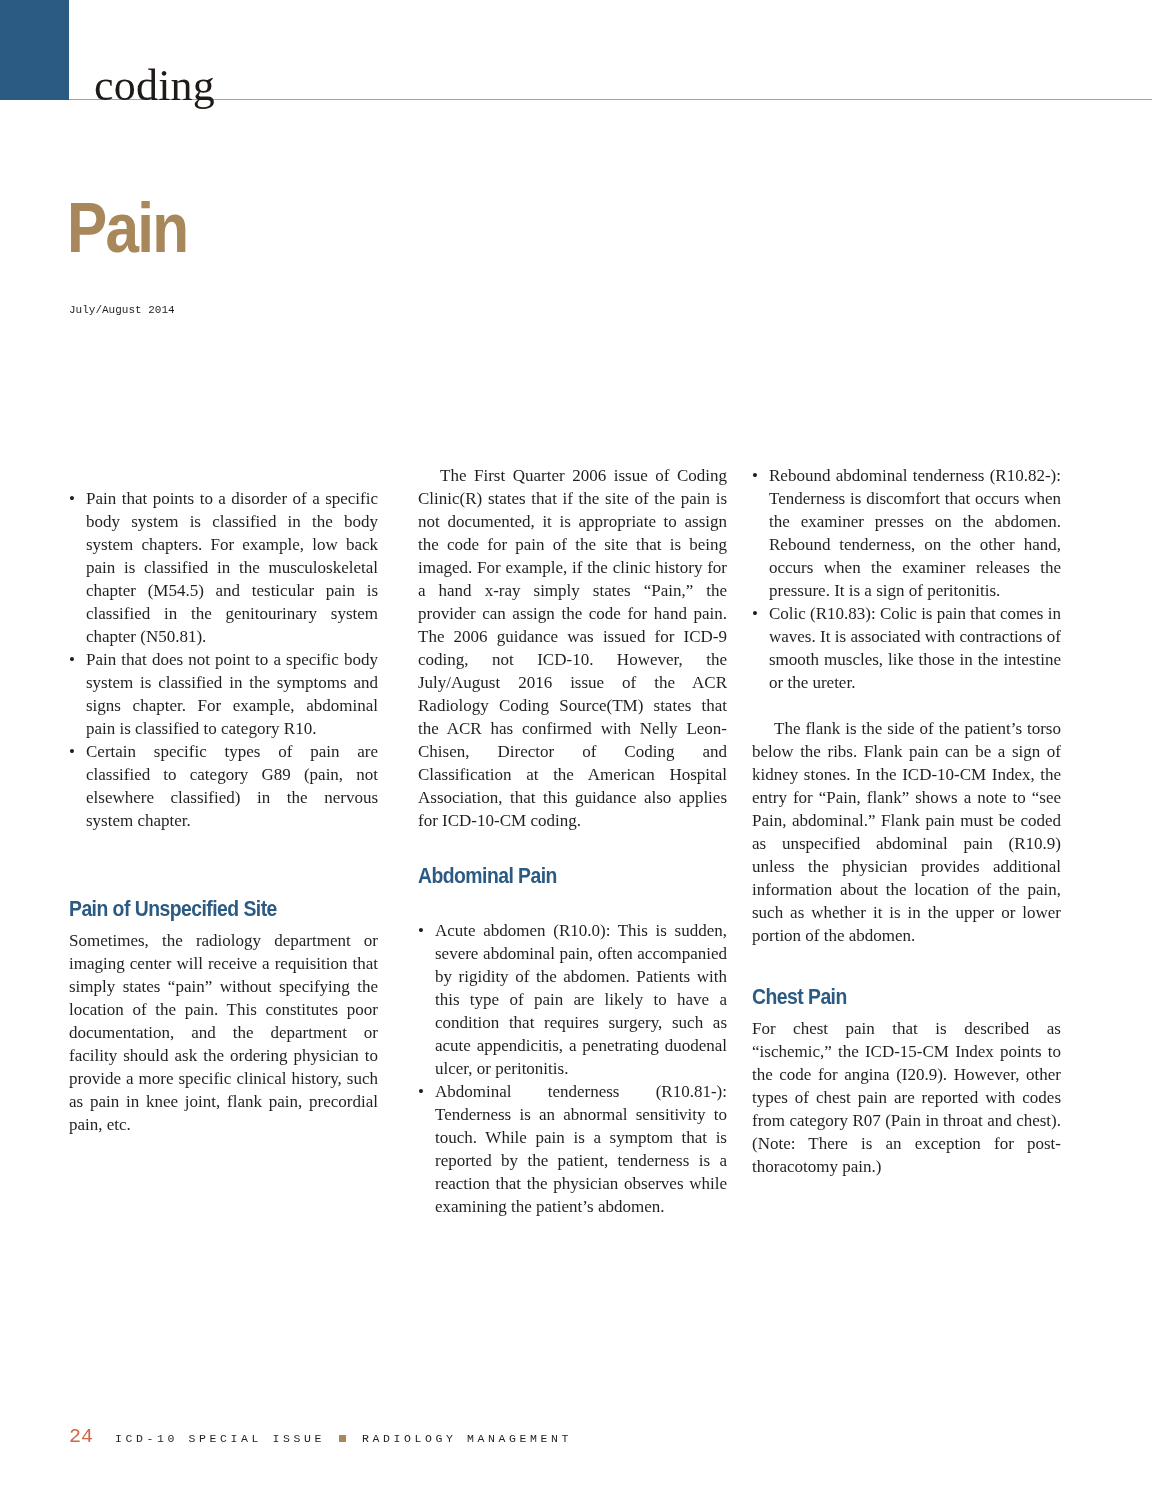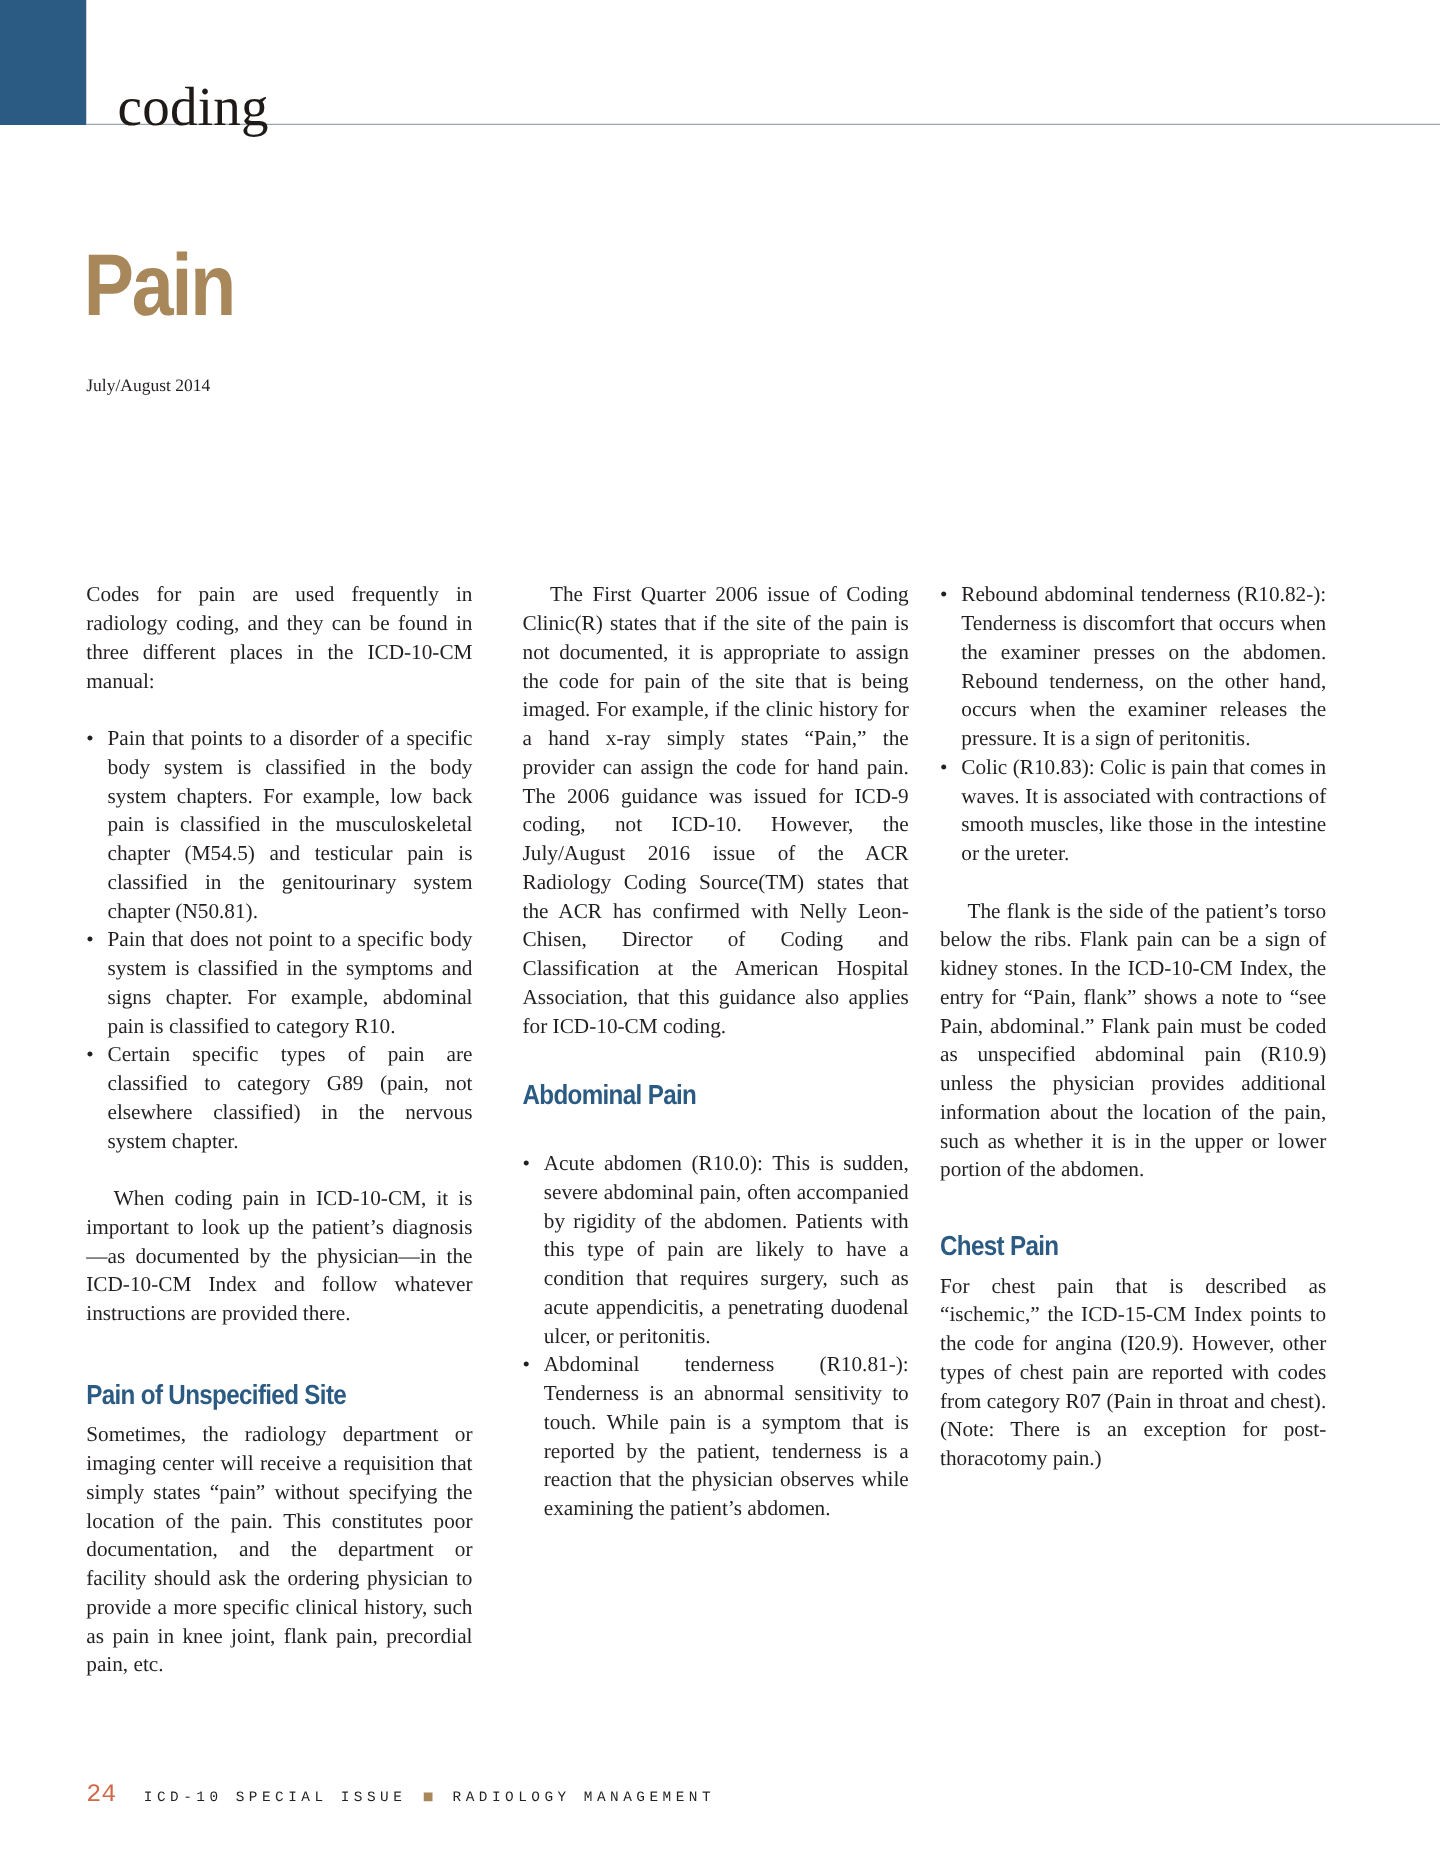--- a/index.html
+++ b/index.html
@@ -1,21 +1,21 @@
 <!DOCTYPE html>
 <html><head>
 <meta charset="utf-8">
 <style>
   html, body { margin: 0; padding: 0; background: #ffffff; }
   body { width: 1152px; height: 1497px; position: relative; overflow: hidden; color: #231f20; }
   .blue-block { position: absolute; left: 0; top: 0; width: 69px; height: 100px; background: #2b5a82; }
   .rule { position: absolute; left: 69px; right: 0; top: 99px; height: 1px; background: #9aa5ae; }
   .section-label { position: absolute; left: 94px; top: 62px; font-family: "Liberation Serif", serif; font-size: 44px; line-height: 48px; color: #1f1a17; letter-spacing: 0.2px; }
   .title { position: absolute; left: 67px; top: 188px; font-family: "Liberation Sans", sans-serif; font-weight: bold; font-size: 70px; line-height: 80px; color: #a8875a; letter-spacing: -2px; transform: scaleX(0.86); transform-origin: left top; }
-  .issue-date { position: absolute; left: 69px; top: 299px; font-family: Liberation Serif, serif; font-size: 14px; line-height: 22px; color: #231f20; }
+  .issue-date { position: absolute; left: 69px; top: 299px; font-family: Liberation Mono, monospace; font-size: 11px; line-height: 22px; color: #231f20; }
 
   .col { position: absolute; top: 464px; width: 309px; font-family: "Liberation Serif", serif; font-size: 17px; line-height: 23px; color: #231f20; }
   .col1 { left: 69px; }
   .col2 { left: 418px; }
   .col3 { left: 752px; }
   .col p { margin: 0; text-align: justify; }
   .col p.indent { text-indent: 22px; }
   .gap { height: 23px; }
   ul.bullets { list-style: none; margin: 0; padding: 0; }
   ul.bullets li { position: relative; padding-left: 17px; text-align: justify; }
@@ -31,29 +31,27 @@
 <body>
 
 <div class="blue-block"></div>
 <div class="rule"></div>
 <div class="section-label">coding</div>
 
 <h1 class="title" style="margin:0;">Pain</h1>
 <div class="issue-date">July/August 2014</div>
 
 <div class="col col1">
-  <p>Codes for pain are used frequently in radiology coding, and they can be found in three different places in the ICD-10-CM manual:</p>
   <div class="gap"></div>
   <ul class="bullets">
     <li><span class="bullet">•</span><span>Pain that points to a disorder of a specific body system is classified in the body system chapters. For example, low back pain is classified in the musculoskeletal chapter (M54.5) and testicular pain is classified in the genitourinary system chapter (N50.81).</span></li>
     <li><span class="bullet">•</span><span>Pain that does not point to a specific body system is classified in the symptoms and signs chapter. For example, abdominal pain is classified to category R10.</span></li>
     <li><span class="bullet">•</span><span>Certain specific types of pain are classified to category G89 (pain, not elsewhere classified) in the nervous system chapter.</span></li>
   </ul>
   <div class="gap"></div>
-  <p class="indent">When coding pain in ICD-10-CM, it is important to look up the patient’s diagnosis—as documented by the physician—in the ICD-10-CM Index and follow whatever instructions are provided there.</p>
   <div class="gap" style="height:40px"></div>
   <h2 class="subhead">Pain of Unspecified Site</h2>
   <p>Sometimes, the radiology department or imaging center will receive a requisition that simply states “pain” without specifying the location of the pain. This constitutes poor documentation, and the department or facility should ask the ordering physician to provide a more specific clinical history, such as pain in knee joint, flank pain, precordial pain, etc.</p>
 </div>
 
 <div class="col col2">
   <p class="indent">The First Quarter 2006 issue of Coding Clinic(R) states that if the site of the pain is not documented, it is appropriate to assign the code for pain of the site that is being imaged. For example, if the clinic history for a hand x-ray simply states “Pain,” the provider can assign the code for hand pain. The 2006 guidance was issued for ICD-9 coding, not ICD-10. However, the July/August 2016 issue of the ACR Radiology Coding Source(TM) states that the ACR has confirmed with Nelly Leon-Chisen, Director of Coding and Classification at the American Hospital Association, that this guidance also applies for ICD-10-CM coding.</p>
   <div class="gap" style="height:30px"></div>
   <h2 class="subhead">Abdominal Pain</h2>
   <div class="gap"></div>

